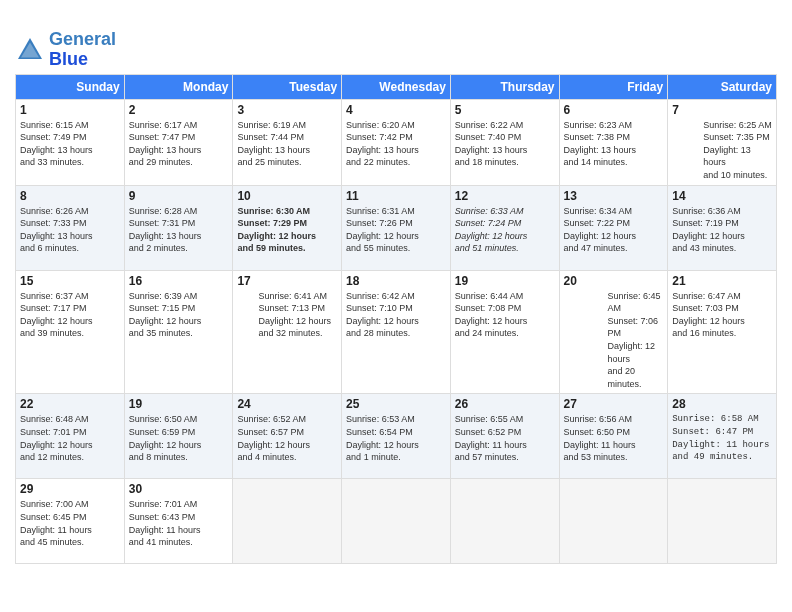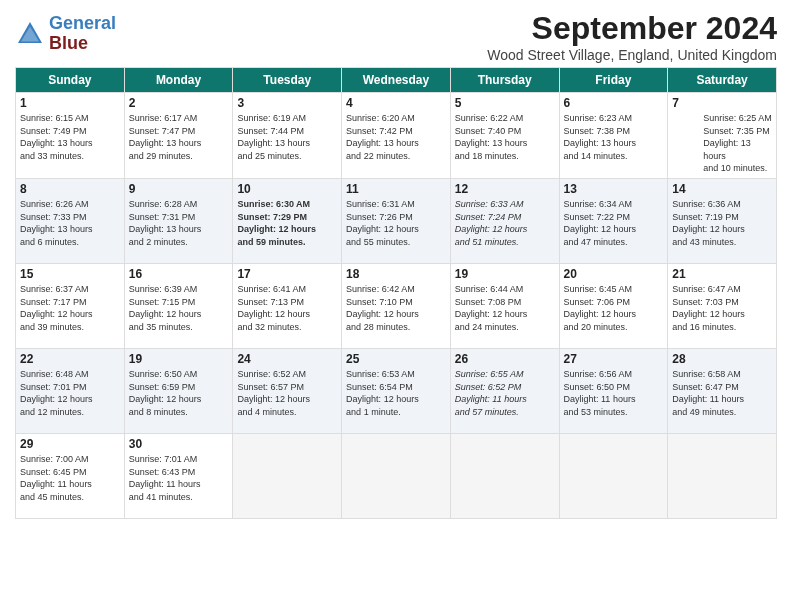--- a/index.html
+++ b/index.html
@@ -16,21 +16,21 @@
     }
     .header-row {
       display: flex;
       align-items: flex-start;
       justify-content: space-between;
       margin-bottom: 4px;
     }
     .logo {
       display: flex;
       align-items: center;
-      margin-top: 4px;
+      margin-top: 20px;
     }
     .logo-text {
       font-size: 18px;
       font-weight: bold;
       color: #333;
       line-height: 1.1;
     }
     .logo-text span {
       color: #3a7ebf;
     }
@@ -50,26 +50,26 @@
     .location {
       font-size: 14px;
       color: #444;
     }
     table {
       width: 100%;
       border-collapse: collapse;
       table-layout: fixed;
     }
     th {
-      background-color: #0f766e;
+      background-color: #3b82f6;
       color: #fff;
       font-size: 12px;
       font-weight: bold;
       padding: 5px 4px;
-      text-align: center;
+      text-align: right;
       border: 1px solid #ddd;
     }
     td {
       border: 1px solid #ddd;
       vertical-align: top;
       padding: 3px 4px;
       font-size: 9.5px;
       color: #222;
       height: 85px;
       background: #fff;
@@ -97,26 +97,22 @@
 
 <div class="container">
   <div class="header-row">
     <div class="logo">
       <svg class="logo-icon" viewBox="0 0 40 40">
         <polygon points="20,4 36,32 4,32" fill="#3a7ebf"></polygon>
         <polygon points="20,10 32,30 8,30" fill="#fff" opacity="0.3"></polygon>
       </svg>
       <div class="logo-text">
         <div><span>General</span></div>
-        <div><span style="color:#7f1d1d;">Blue</span></div>
+        <div><span style="color:#1d4ed8;">Blue</span></div>
       </div>
-    </div>
-    <div class="title-block">
-      <div class="month-year">September 2024</div>
-      <div class="location">Wood Street Village, England, United Kingdom</div>
     </div>
   </div>
 
   <table>
     <thead>
       <tr id="weekday-header">
       <th>Sunday</th>
           <th>Monday</th>
           <th>Tuesday</th>
           <th>Wednesday</th>
@@ -238,42 +234,42 @@
           </td>
           <td>
             <span class="day-num">16</span>
             <div class="cell-text" style="white-space: pre-line;">Sunrise: 6:39 AM
 Sunset: 7:15 PM
 Daylight: 12 hours
 and 35 minutes.</div>
           </td>
           <td>
             <span class="day-num">17</span>
-            <div class="cell-text" style="white-space: pre-line;">Sunrise: 6:41 AM
+            <div class="cell-text" style="white-space: pre-line; margin-left: 21px;">Sunrise: 6:41 AM
 Sunset: 7:13 PM
 Daylight: 12 hours
 and 32 minutes.</div>
           </td>
           <td>
             <span class="day-num">18</span>
             <div class="cell-text" style="white-space: pre-line;">Sunrise: 6:42 AM
 Sunset: 7:10 PM
 Daylight: 12 hours
 and 28 minutes.</div>
           </td>
           <td>
             <span class="day-num">19</span>
             <div class="cell-text" style="white-space: pre-line;">Sunrise: 6:44 AM
 Sunset: 7:08 PM
 Daylight: 12 hours
 and 24 minutes.</div>
           </td>
           <td>
             <span class="day-num">20</span>
-            <div class="cell-text" style="white-space: pre-line;">Sunrise: 6:45 AM
+            <div class="cell-text" style="white-space: pre-line; margin-left: 44px;">Sunrise: 6:45 AM
 Sunset: 7:06 PM
 Daylight: 12 hours
 and 20 minutes.</div>
           </td>
           <td>
             <span class="day-num">21</span>
             <div class="cell-text" style="white-space: pre-line;">Sunrise: 6:47 AM
 Sunset: 7:03 PM
 Daylight: 12 hours
 and 16 minutes.</div>
@@ -303,35 +299,35 @@
           </td>
           <td>
             <span class="day-num">25</span>
             <div class="cell-text" style="white-space: pre-line;">Sunrise: 6:53 AM
 Sunset: 6:54 PM
 Daylight: 12 hours
 and 1 minute.</div>
           </td>
           <td>
             <span class="day-num">26</span>
-            <div class="cell-text" style="white-space: pre-line; font-style: italic;">Sunrise: 6:55 AM
+            <div class="cell-text" style="white-space: pre-line;">Sunrise: 6:55 AM
 Sunset: 6:52 PM
 Daylight: 11 hours
 and 57 minutes.</div>
           </td>
           <td>
             <span class="day-num">27</span>
             <div class="cell-text" style="white-space: pre-line;">Sunrise: 6:56 AM
 Sunset: 6:50 PM
 Daylight: 11 hours
 and 53 minutes.</div>
           </td>
           <td>
             <span class="day-num">28</span>
-            <div class="cell-text" style="white-space: pre-line;">Sunrise: 6:58 AM
+            <div class="cell-text" style="white-space: pre-line; font-family: Liberation Mono, monospace;">Sunrise: 6:58 AM
 Sunset: 6:47 PM
 Daylight: 11 hours
 and 49 minutes.</div>
           </td>
         </tr>
         <tr>
           <td>
             <span class="day-num">29</span>
             <div class="cell-text" style="white-space: pre-line;">Sunrise: 7:00 AM
 Sunset: 6:45 PM

